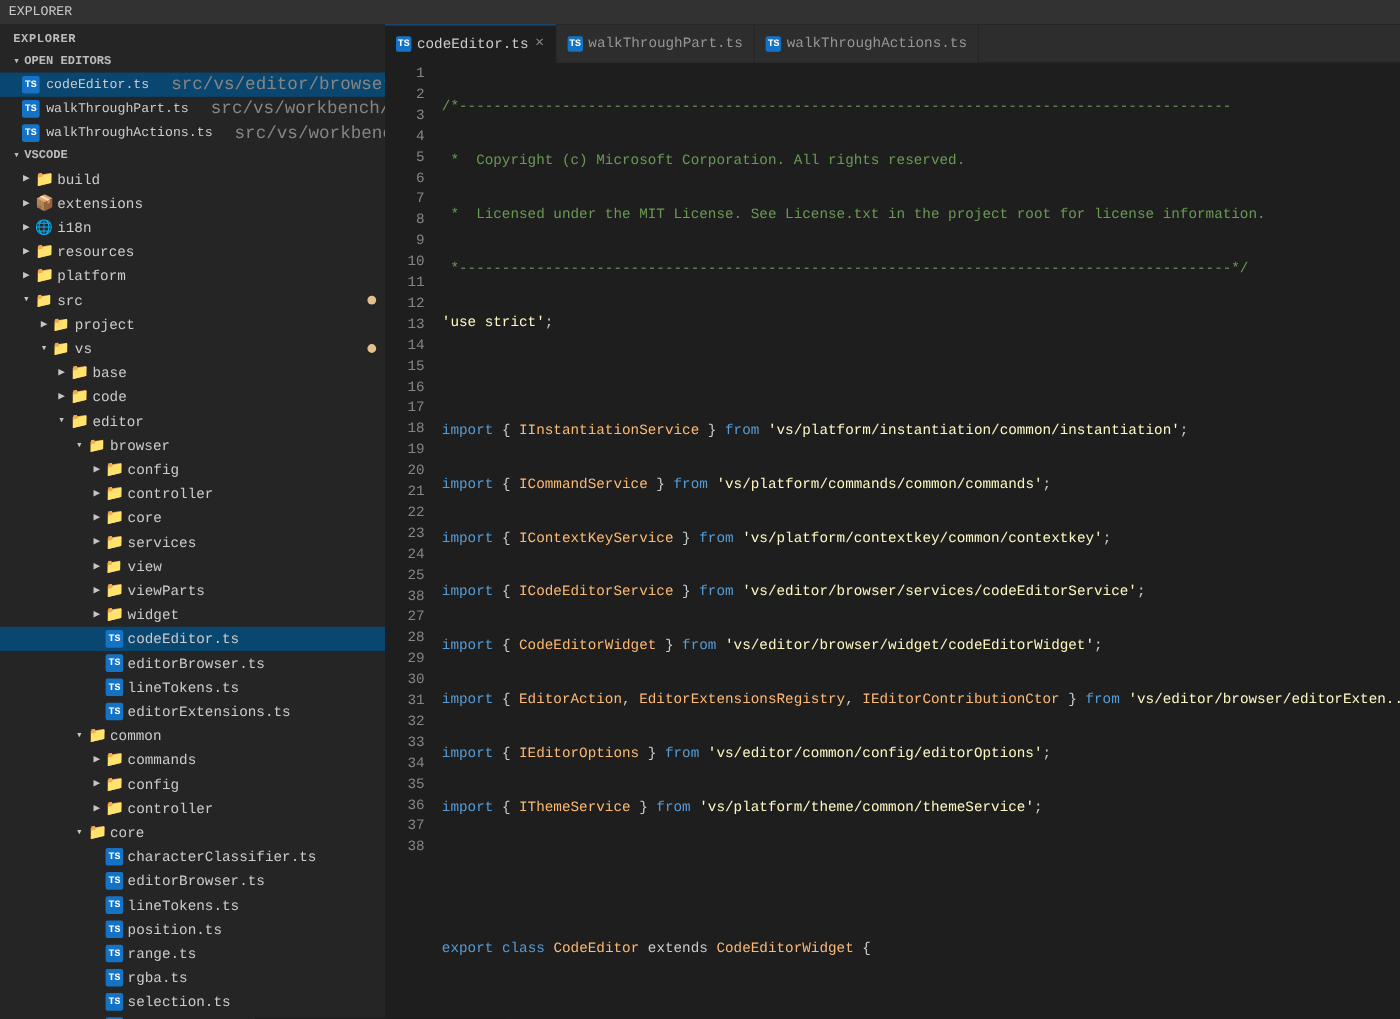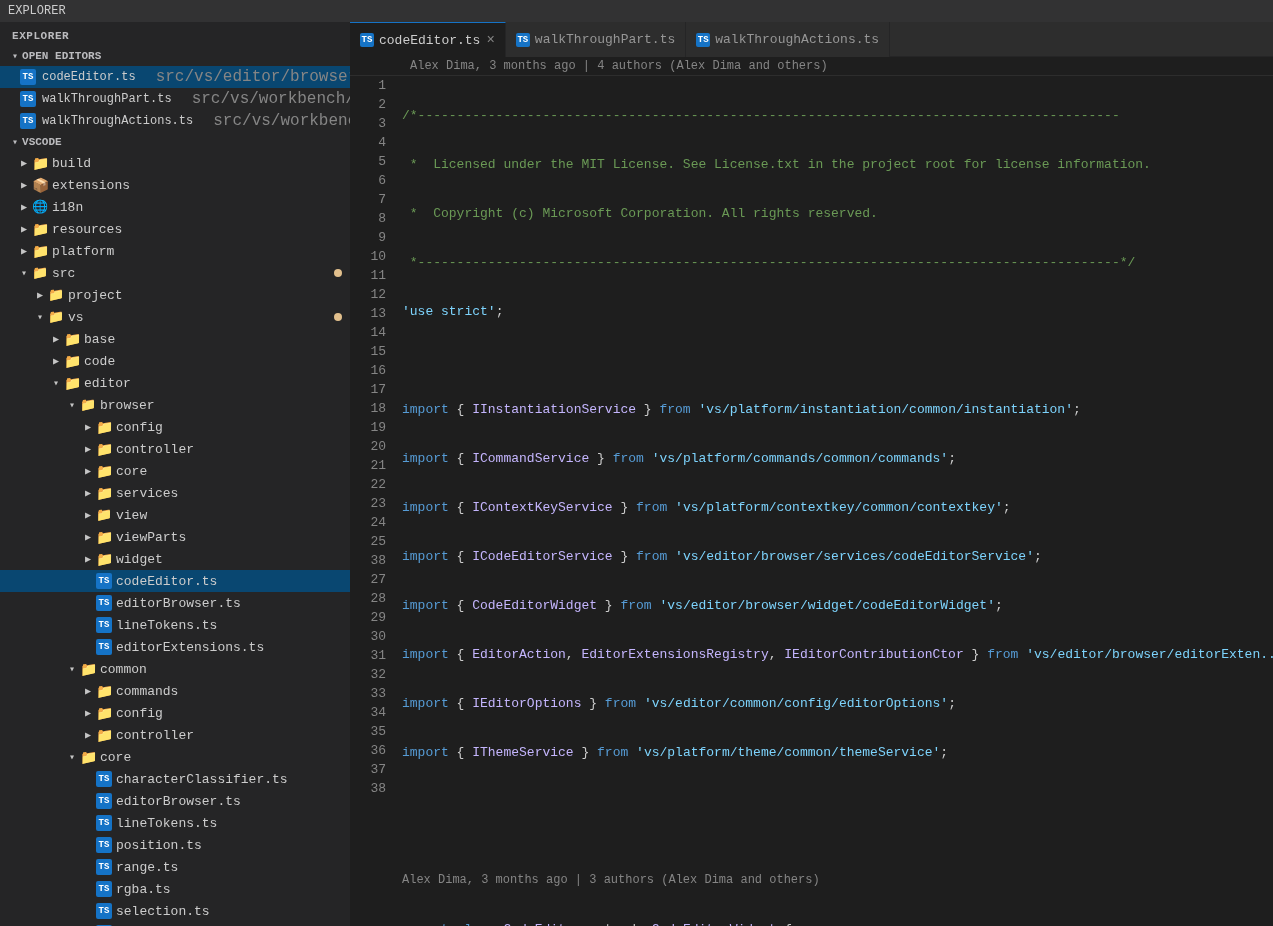--- a/index.html
+++ b/index.html
@@ -234,22 +234,22 @@
       line-height: 19px;
       font-size: 13px;
       display: block;
     }
 
     .code-line.empty { min-height: 19px; }
 
     
     .c-comment { color: #6a9955; }
     .c-keyword { color: #569cd6; }
-    .c-string { color: #7dd3fc; }
-    .c-type { color: #c4b5fd; }
+    .c-string { color: #fef9c3; }
+    .c-type { color: #fdba74; }
     .c-plain { color: #cccccc; }
   </style>
 </head>
 <body>
 
 <div class="title-bar">
   <span>EXPLORER</span>
 </div>
 
 <div class="main-container">
@@ -661,23 +661,20 @@
         <span>walkThroughPart.ts</span>
       </div>
       <div class="tab">
         <span class="tab-ts-icon">TS</span>
         <span>walkThroughActions.ts</span>
       </div>
     </div>
 
     <div class="editor-content">
 
-      <div class="blame-bar">
-        <span>Alex Dima, 3 months ago | 4 authors (Alex Dima and others)</span>
-      </div>
 
       <div class="code-area">
 
         <div class="line-numbers">
           <span class="ln">1</span>
           <span class="ln">2</span>
           <span class="ln">3</span>
           <span class="ln">4</span>
           <span class="ln">5</span>
           <span class="ln">6</span>
@@ -710,37 +707,36 @@
           <span class="ln">33</span>
           <span class="ln">34</span>
           <span class="ln">35</span>
           <span class="ln">36</span>
           <span class="ln">37</span>
           <span class="ln">38</span>
         </div>
 
         <div class="code-lines">
           <span class="code-line"><span class="c-comment">/*------------------------------------------------------------------------------------------</span></span>
+          <span class="code-line"><span class="c-comment"> *  Copyright (c) Microsoft Corporation. All rights reserved.</span></span>
           <span class="code-line"><span class="c-comment"> *  Licensed under the MIT License. See License.txt in the project root for license information.</span></span>
-          <span class="code-line"><span class="c-comment"> *  Copyright (c) Microsoft Corporation. All rights reserved.</span></span>
           <span class="code-line"><span class="c-comment"> *------------------------------------------------------------------------------------------*/</span></span>
           <span class="code-line"><span class="c-string">'use strict'</span><span class="c-plain">;</span></span>
           <span class="code-line empty"> </span>
           <span class="code-line"><span class="c-keyword">import</span><span class="c-plain"> { </span><span class="c-type">IInstantiationService</span><span class="c-plain"> } </span><span class="c-keyword">from</span><span class="c-plain"> </span><span class="c-string">'vs/platform/instantiation/common/instantiation'</span><span class="c-plain">;</span></span>
           <span class="code-line"><span class="c-keyword">import</span><span class="c-plain"> { </span><span class="c-type">ICommandService</span><span class="c-plain"> } </span><span class="c-keyword">from</span><span class="c-plain"> </span><span class="c-string">'vs/platform/commands/common/commands'</span><span class="c-plain">;</span></span>
           <span class="code-line"><span class="c-keyword">import</span><span class="c-plain"> { </span><span class="c-type">IContextKeyService</span><span class="c-plain"> } </span><span class="c-keyword">from</span><span class="c-plain"> </span><span class="c-string">'vs/platform/contextkey/common/contextkey'</span><span class="c-plain">;</span></span>
           <span class="code-line"><span class="c-keyword">import</span><span class="c-plain"> { </span><span class="c-type">ICodeEditorService</span><span class="c-plain"> } </span><span class="c-keyword">from</span><span class="c-plain"> </span><span class="c-string">'vs/editor/browser/services/codeEditorService'</span><span class="c-plain">;</span></span>
           <span class="code-line"><span class="c-keyword">import</span><span class="c-plain"> { </span><span class="c-type">CodeEditorWidget</span><span class="c-plain"> } </span><span class="c-keyword">from</span><span class="c-plain"> </span><span class="c-string">'vs/editor/browser/widget/codeEditorWidget'</span><span class="c-plain">;</span></span>
           <span class="code-line"><span class="c-keyword">import</span><span class="c-plain"> { </span><span class="c-type">EditorAction</span><span class="c-plain">, </span><span class="c-type">EditorExtensionsRegistry</span><span class="c-plain">, </span><span class="c-type">IEditorContributionCtor</span><span class="c-plain"> } </span><span class="c-keyword">from</span><span class="c-plain"> </span><span class="c-string">'vs/editor/browser/editorExten...</span></span>
           <span class="code-line"><span class="c-keyword">import</span><span class="c-plain"> { </span><span class="c-type">IEditorOptions</span><span class="c-plain"> } </span><span class="c-keyword">from</span><span class="c-plain"> </span><span class="c-string">'vs/editor/common/config/editorOptions'</span><span class="c-plain">;</span></span>
           <span class="code-line"><span class="c-keyword">import</span><span class="c-plain"> { </span><span class="c-type">IThemeService</span><span class="c-plain"> } </span><span class="c-keyword">from</span><span class="c-plain"> </span><span class="c-string">'vs/platform/theme/common/themeService'</span><span class="c-plain">;</span></span>
           <span class="code-line empty"> </span>
 
           
-          <span class="code-line" style="color:#858585;font-size:12px;display:block;">Alex Dima, 3 months ago | 3 authors (Alex Dima and others)</span>
           <span class="code-line"><span class="c-keyword">export</span><span class="c-plain"> </span><span class="c-keyword">class</span><span class="c-plain"> </span><span class="c-type">CodeEditor</span><span class="c-plain"> extends </span><span class="c-type">CodeEditorWidget</span><span class="c-plain"> {</span></span>
           
           
           
           
           
           
           
           
           

